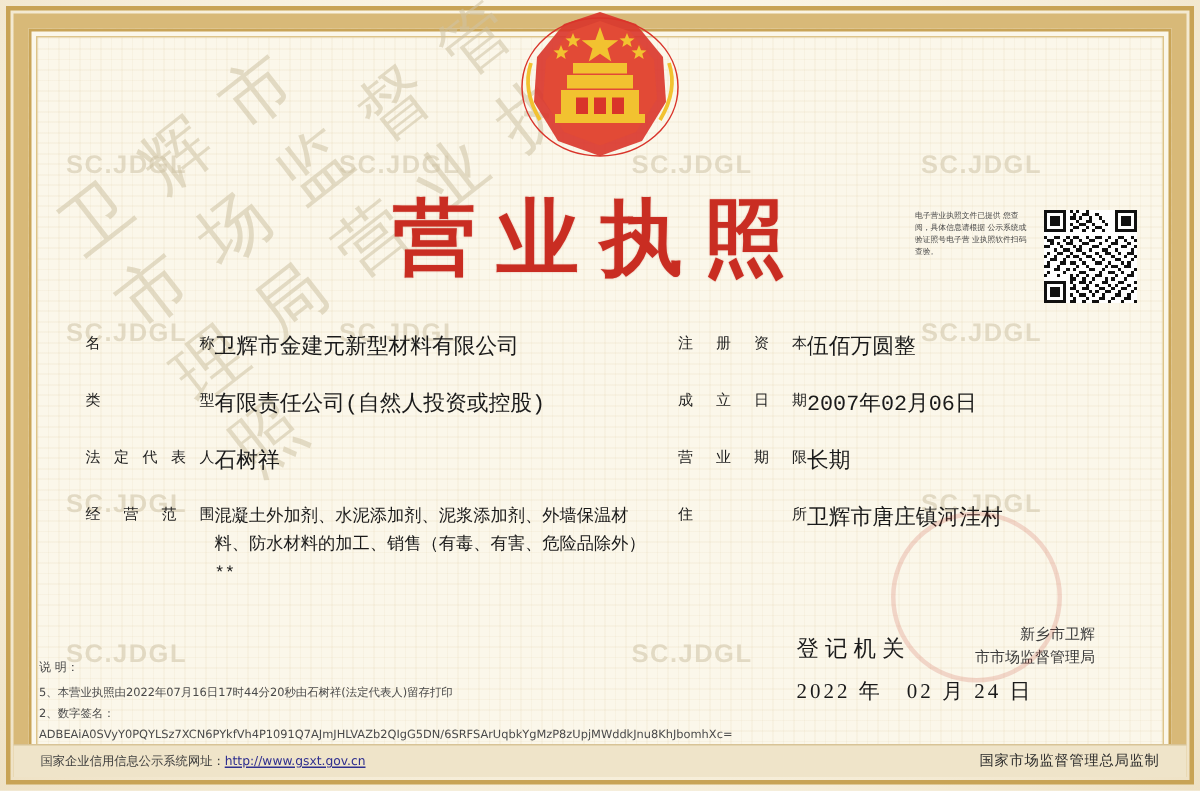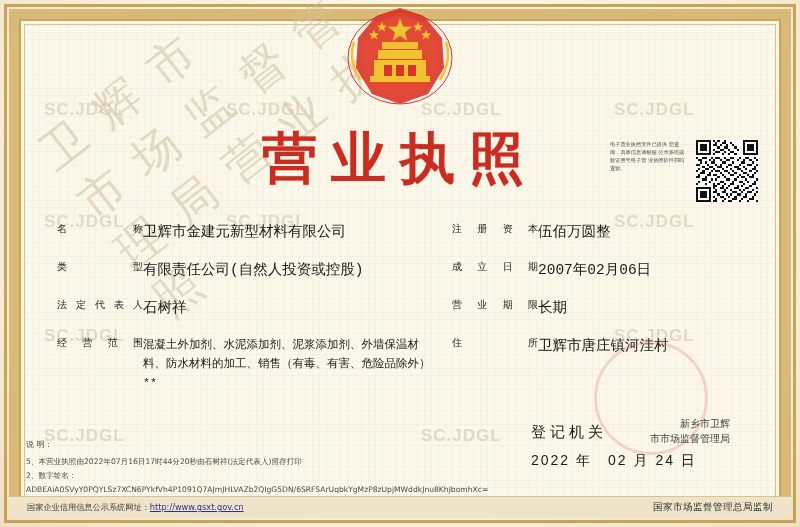--- a/index.html
+++ b/index.html
@@ -130,21 +130,21 @@
     font-family:Liberation Mono, monospace;
   }
   .reg-stamp{
     position:absolute;right:70px;top:416px;text-align:right;
     font-size:10px;color:#3b3b3b;line-height:1.5;
     font-family:Liberation Sans, sans-serif;
   }
   .reg-date{
     position:absolute;left:531px;top:452px;
     font-size:14px;color:#1a1a1a;letter-spacing:2px;
-    font-family:Liberation Sans, sans-serif;
+    font-family:Liberation Serif, serif;
   }
   
   .notes{
     position:absolute;left:26px;top:438px;width:470px;
     font-size:7.6px;color:#4a4a4a;line-height:1.85;
     font-family:"DejaVu Sans","Liberation Sans",sans-serif;
   }
   .notes .nh{font-size:8px;margin-bottom:2px;}
   
   .footer{

